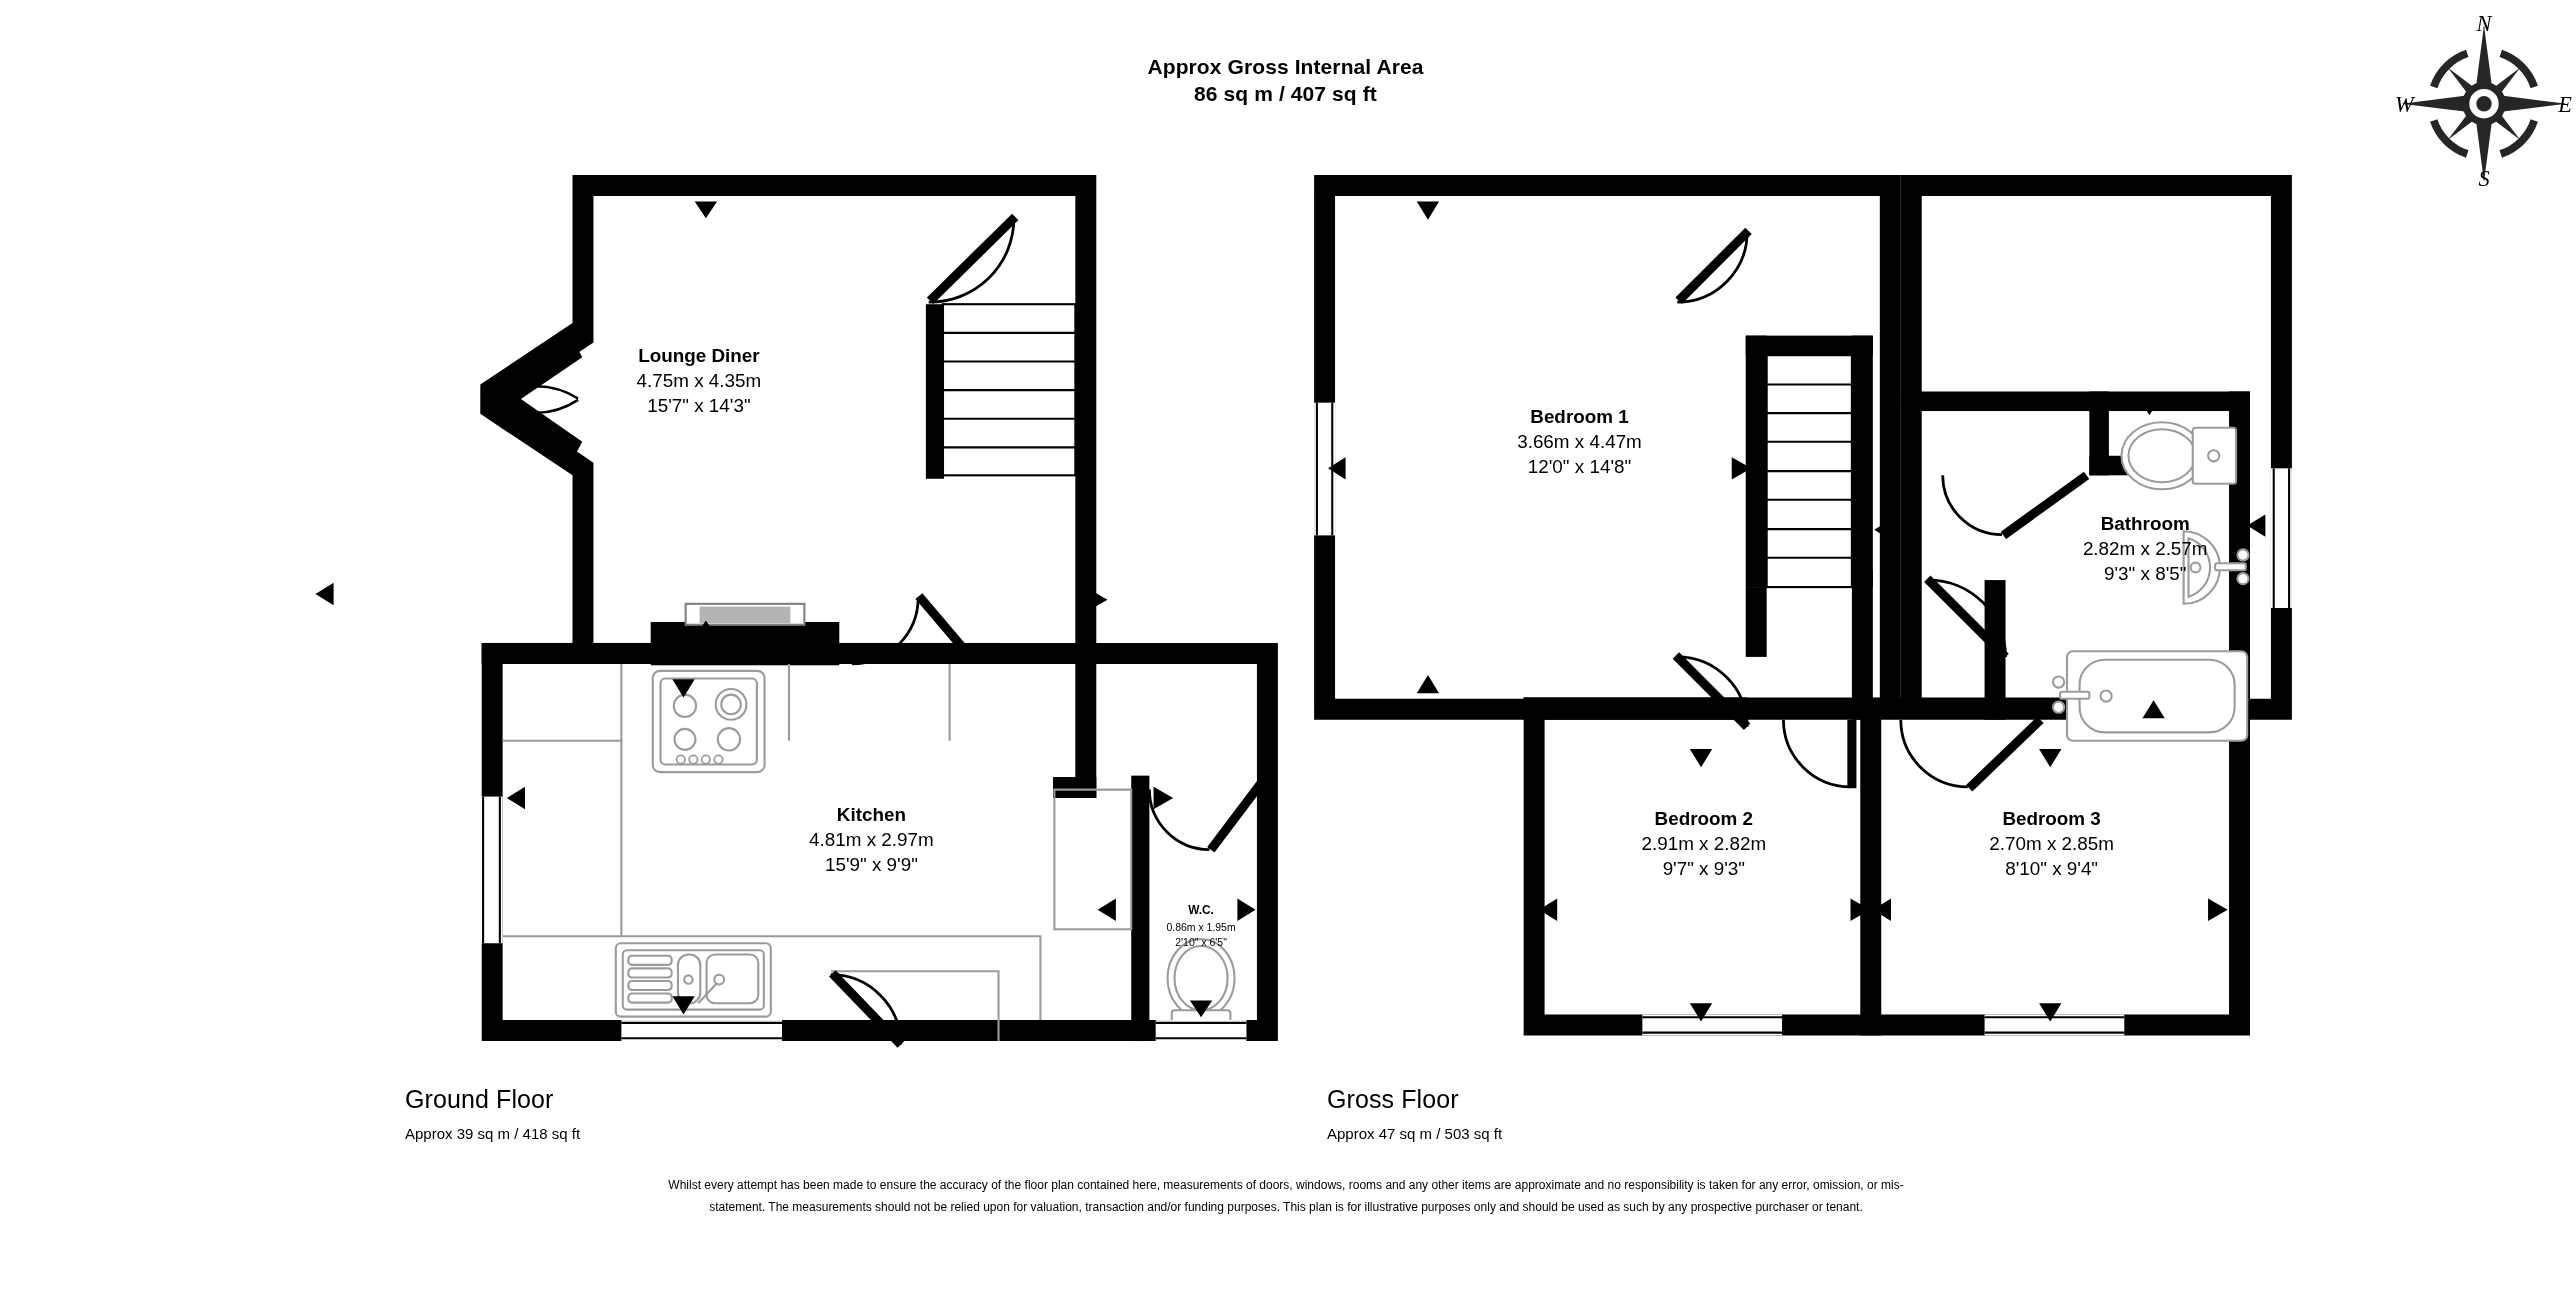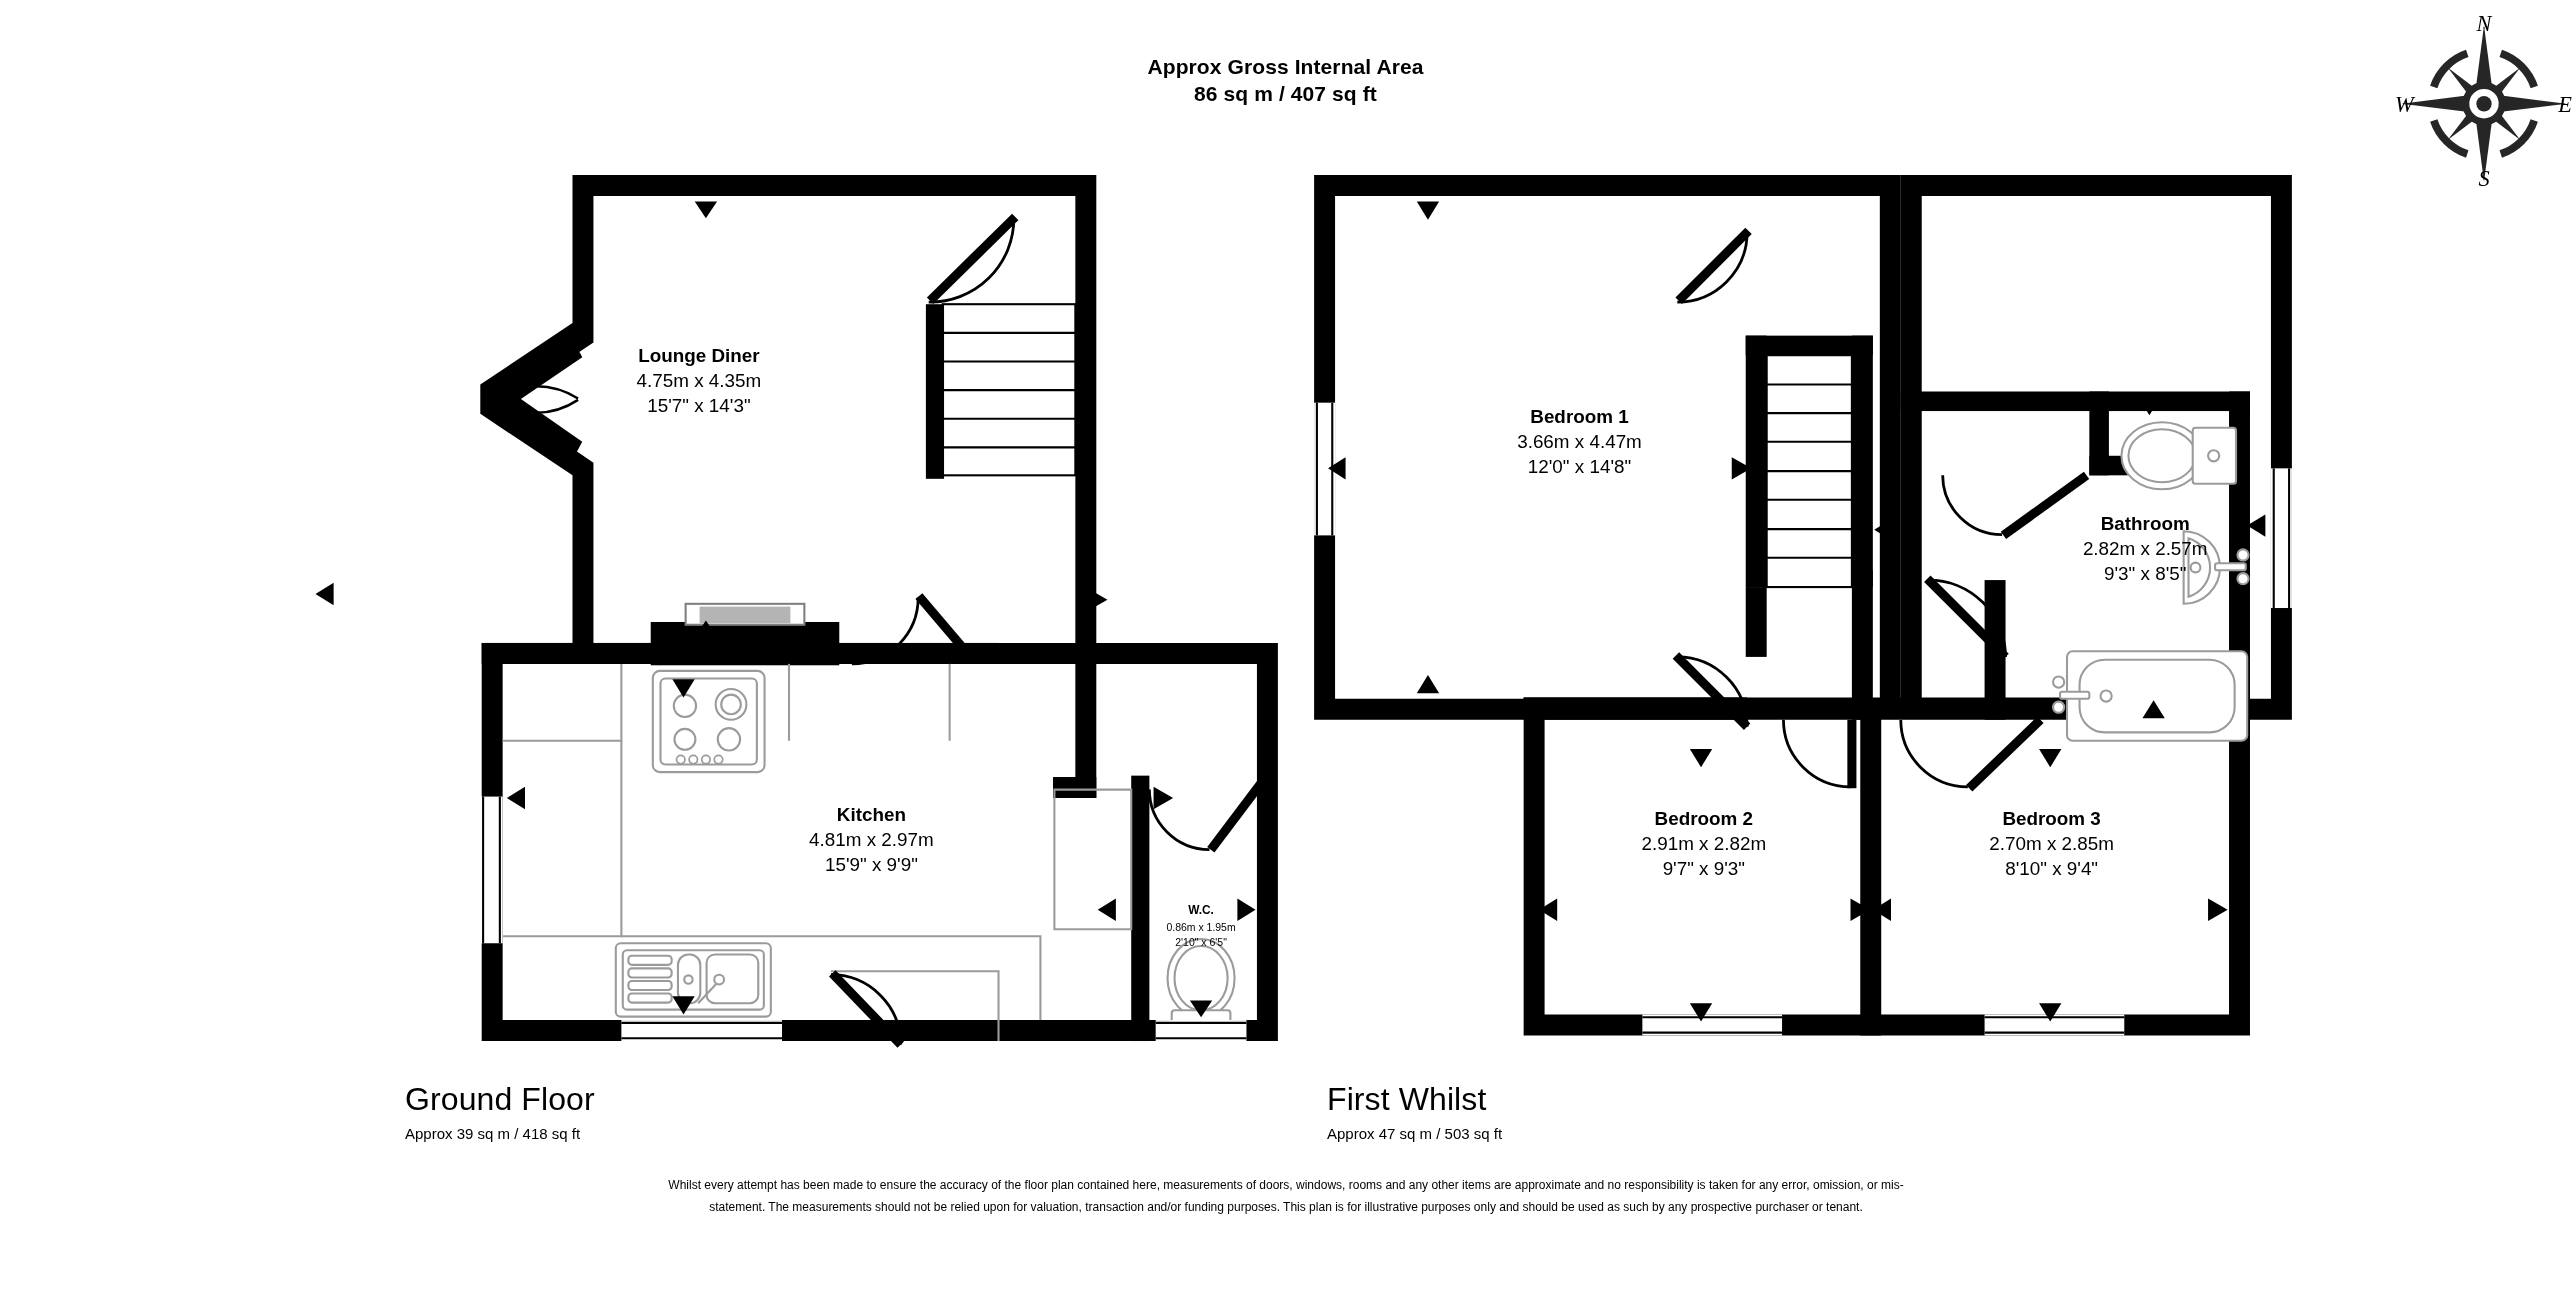--- a/index.html
+++ b/index.html
@@ -52,21 +52,21 @@
     top: 175px;
   }
   #ground-plan { left: 300px; width: 978px; height: 880px; }
   #first-plan  { left: 1314px; width: 978px; height: 880px; text-align: center; }
 
   
   .floor-caption { position: absolute; }
   #ground-caption { left: 405px; top: 1083px; }
   #first-caption  { left: 1327px; top: 1083px; }
   .floor-caption .fc-title {
-    font-size: 32px;
+    font-size: 25px;
     line-height: 32px;
     font-weight: normal;
     letter-spacing: 0.1px;
   }
   .floor-caption .fc-area {
     font-size: 15px;
     line-height: 25px;
     font-weight: normal;
     margin-top: 5.6px;
   }
@@ -483,20 +483,20 @@
       </g>
     </svg>
   </div>
 
   <div id="ground-caption" class="floor-caption">
     <div class="fc-title">Ground Floor</div>
     <div class="fc-area">Approx 39 sq m / 418 sq ft</div>
   </div>
 
   <div id="first-caption" class="floor-caption">
-    <div class="fc-title">First Whilst</div>
+    <div class="fc-title">Gross Floor</div>
     <div class="fc-area">Approx 47 sq m / 503 sq ft</div>
   </div>
 
   <div id="disclaimer">Whilst every attempt has been made to ensure the accuracy of the floor plan contained here, measurements of doors, windows, rooms and any other items are approximate and no responsibility is taken for any error, omission, or mis-statement. The measurements should not be relied upon for valuation, transaction and/or funding purposes. This plan is for illustrative purposes only and should be used as such by any prospective purchaser or tenant.</div>
 
 </div>
 
 
 </body></html>

